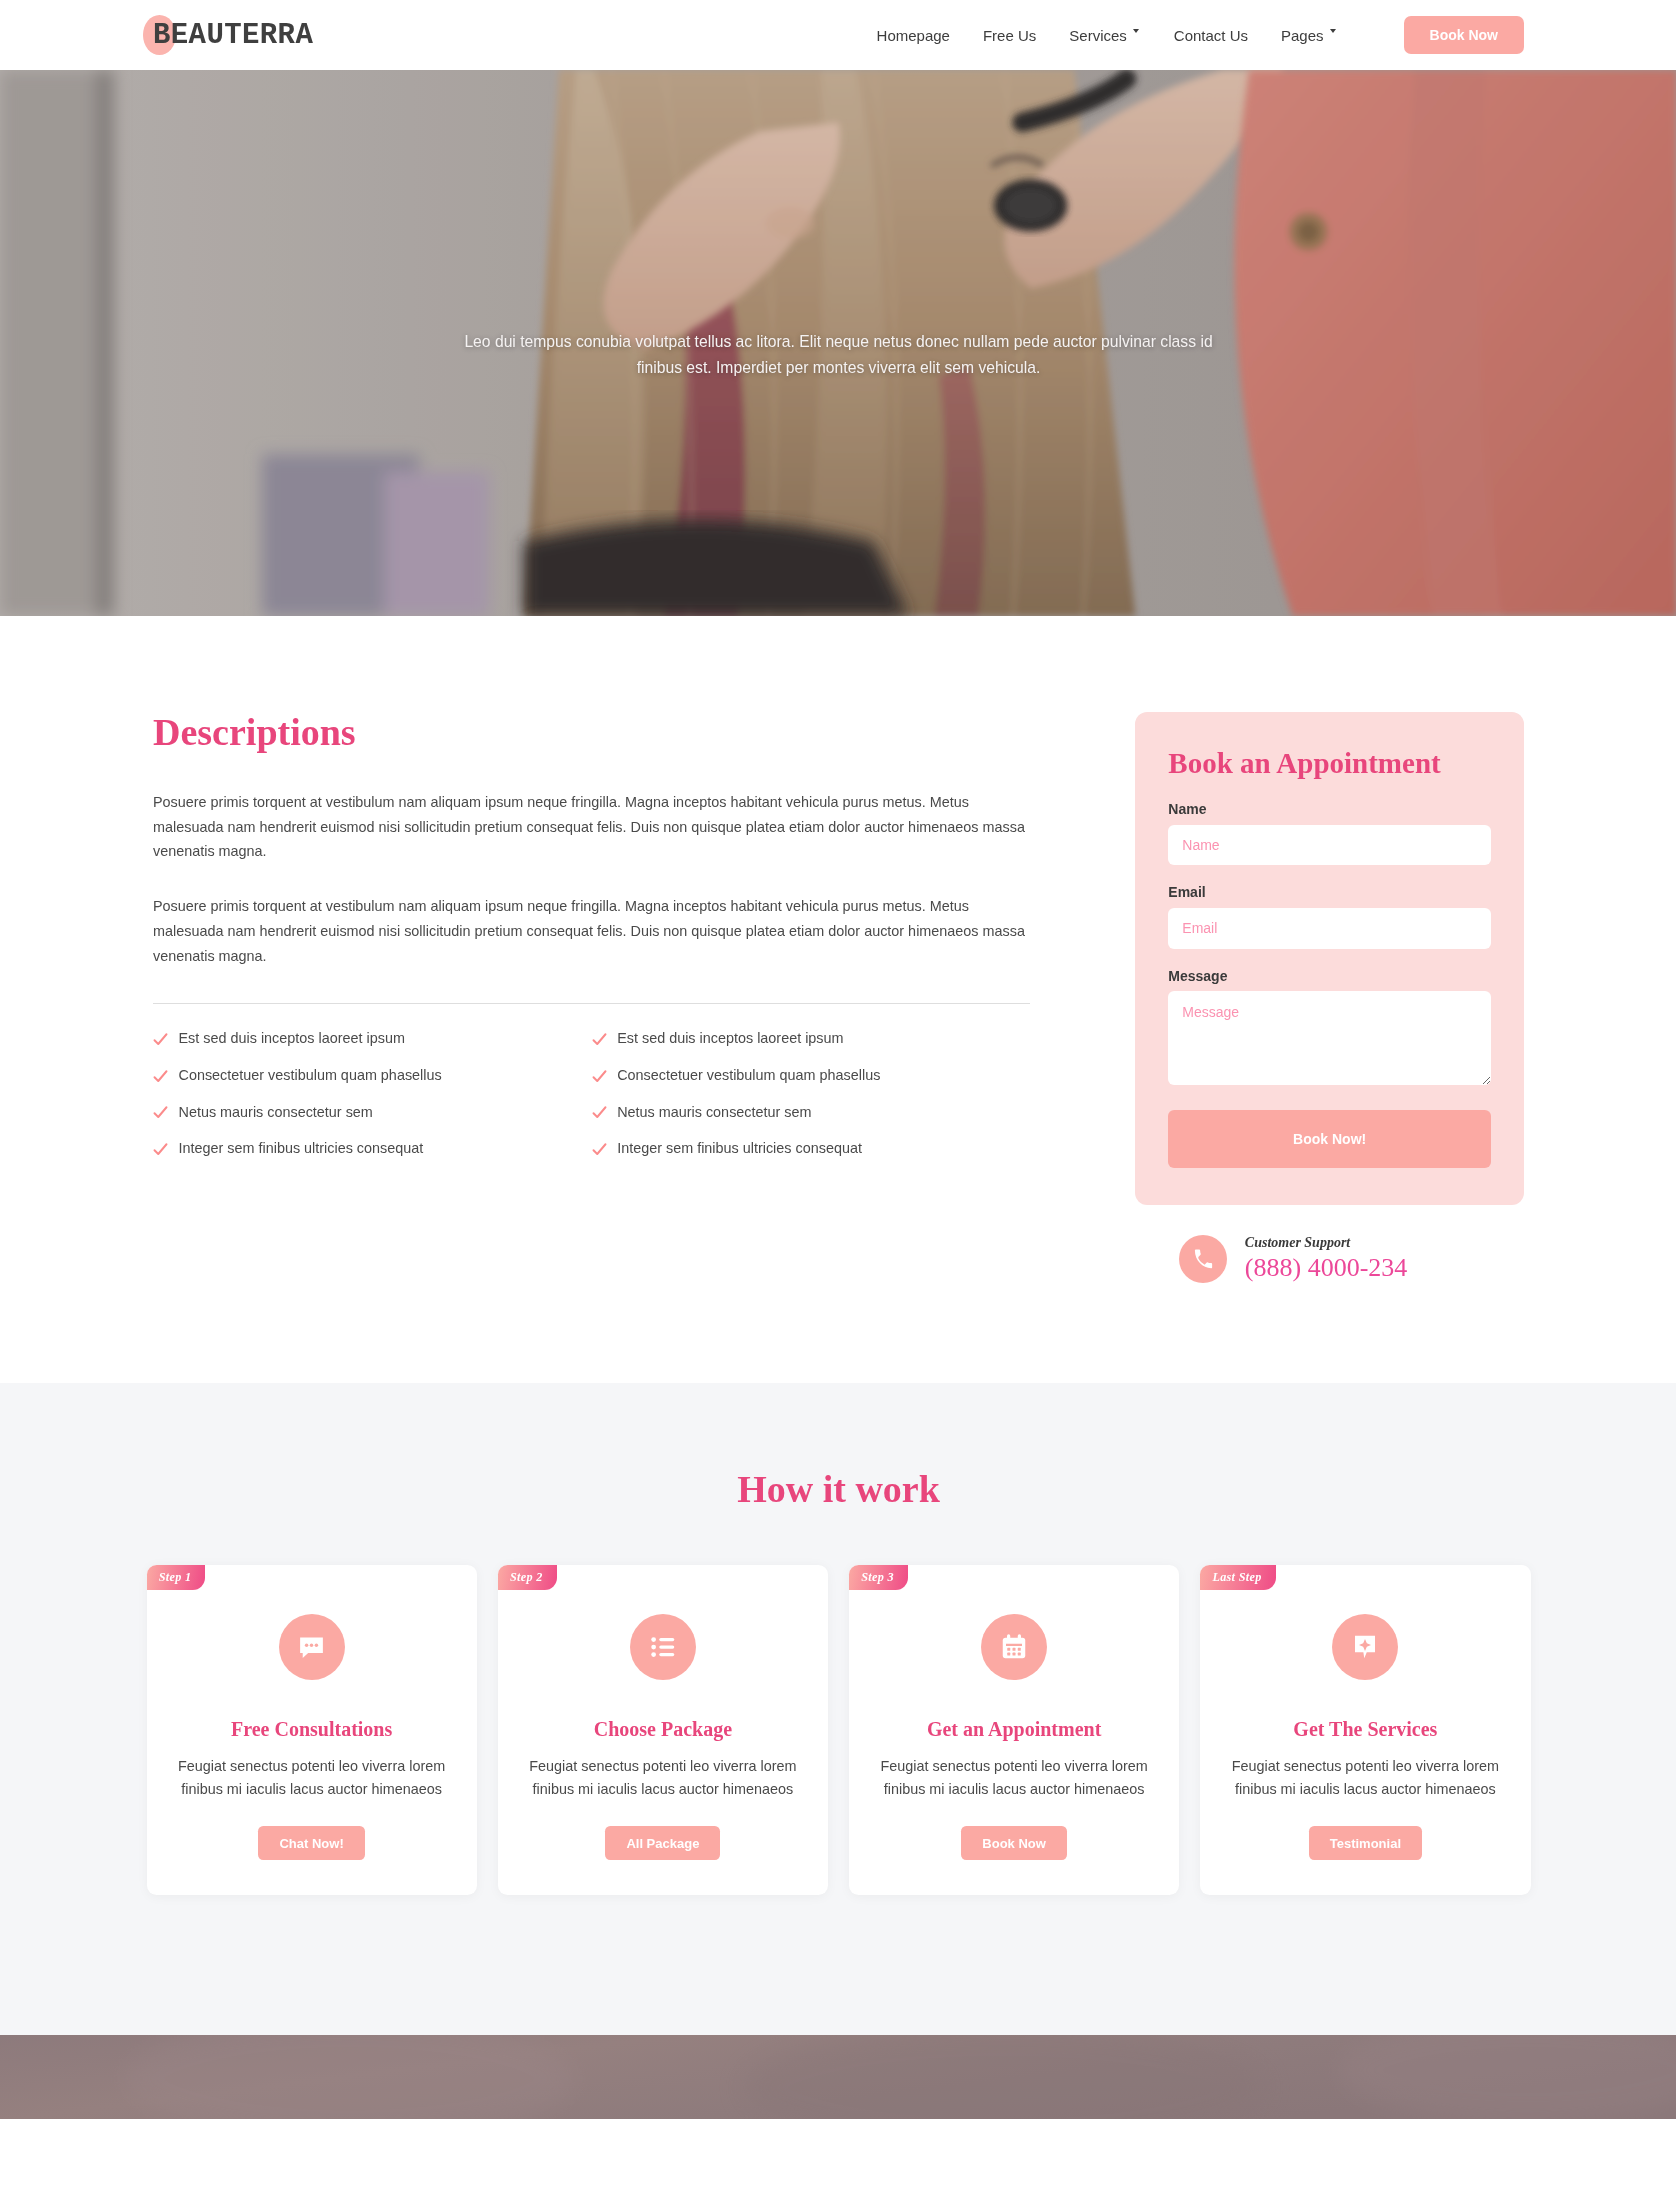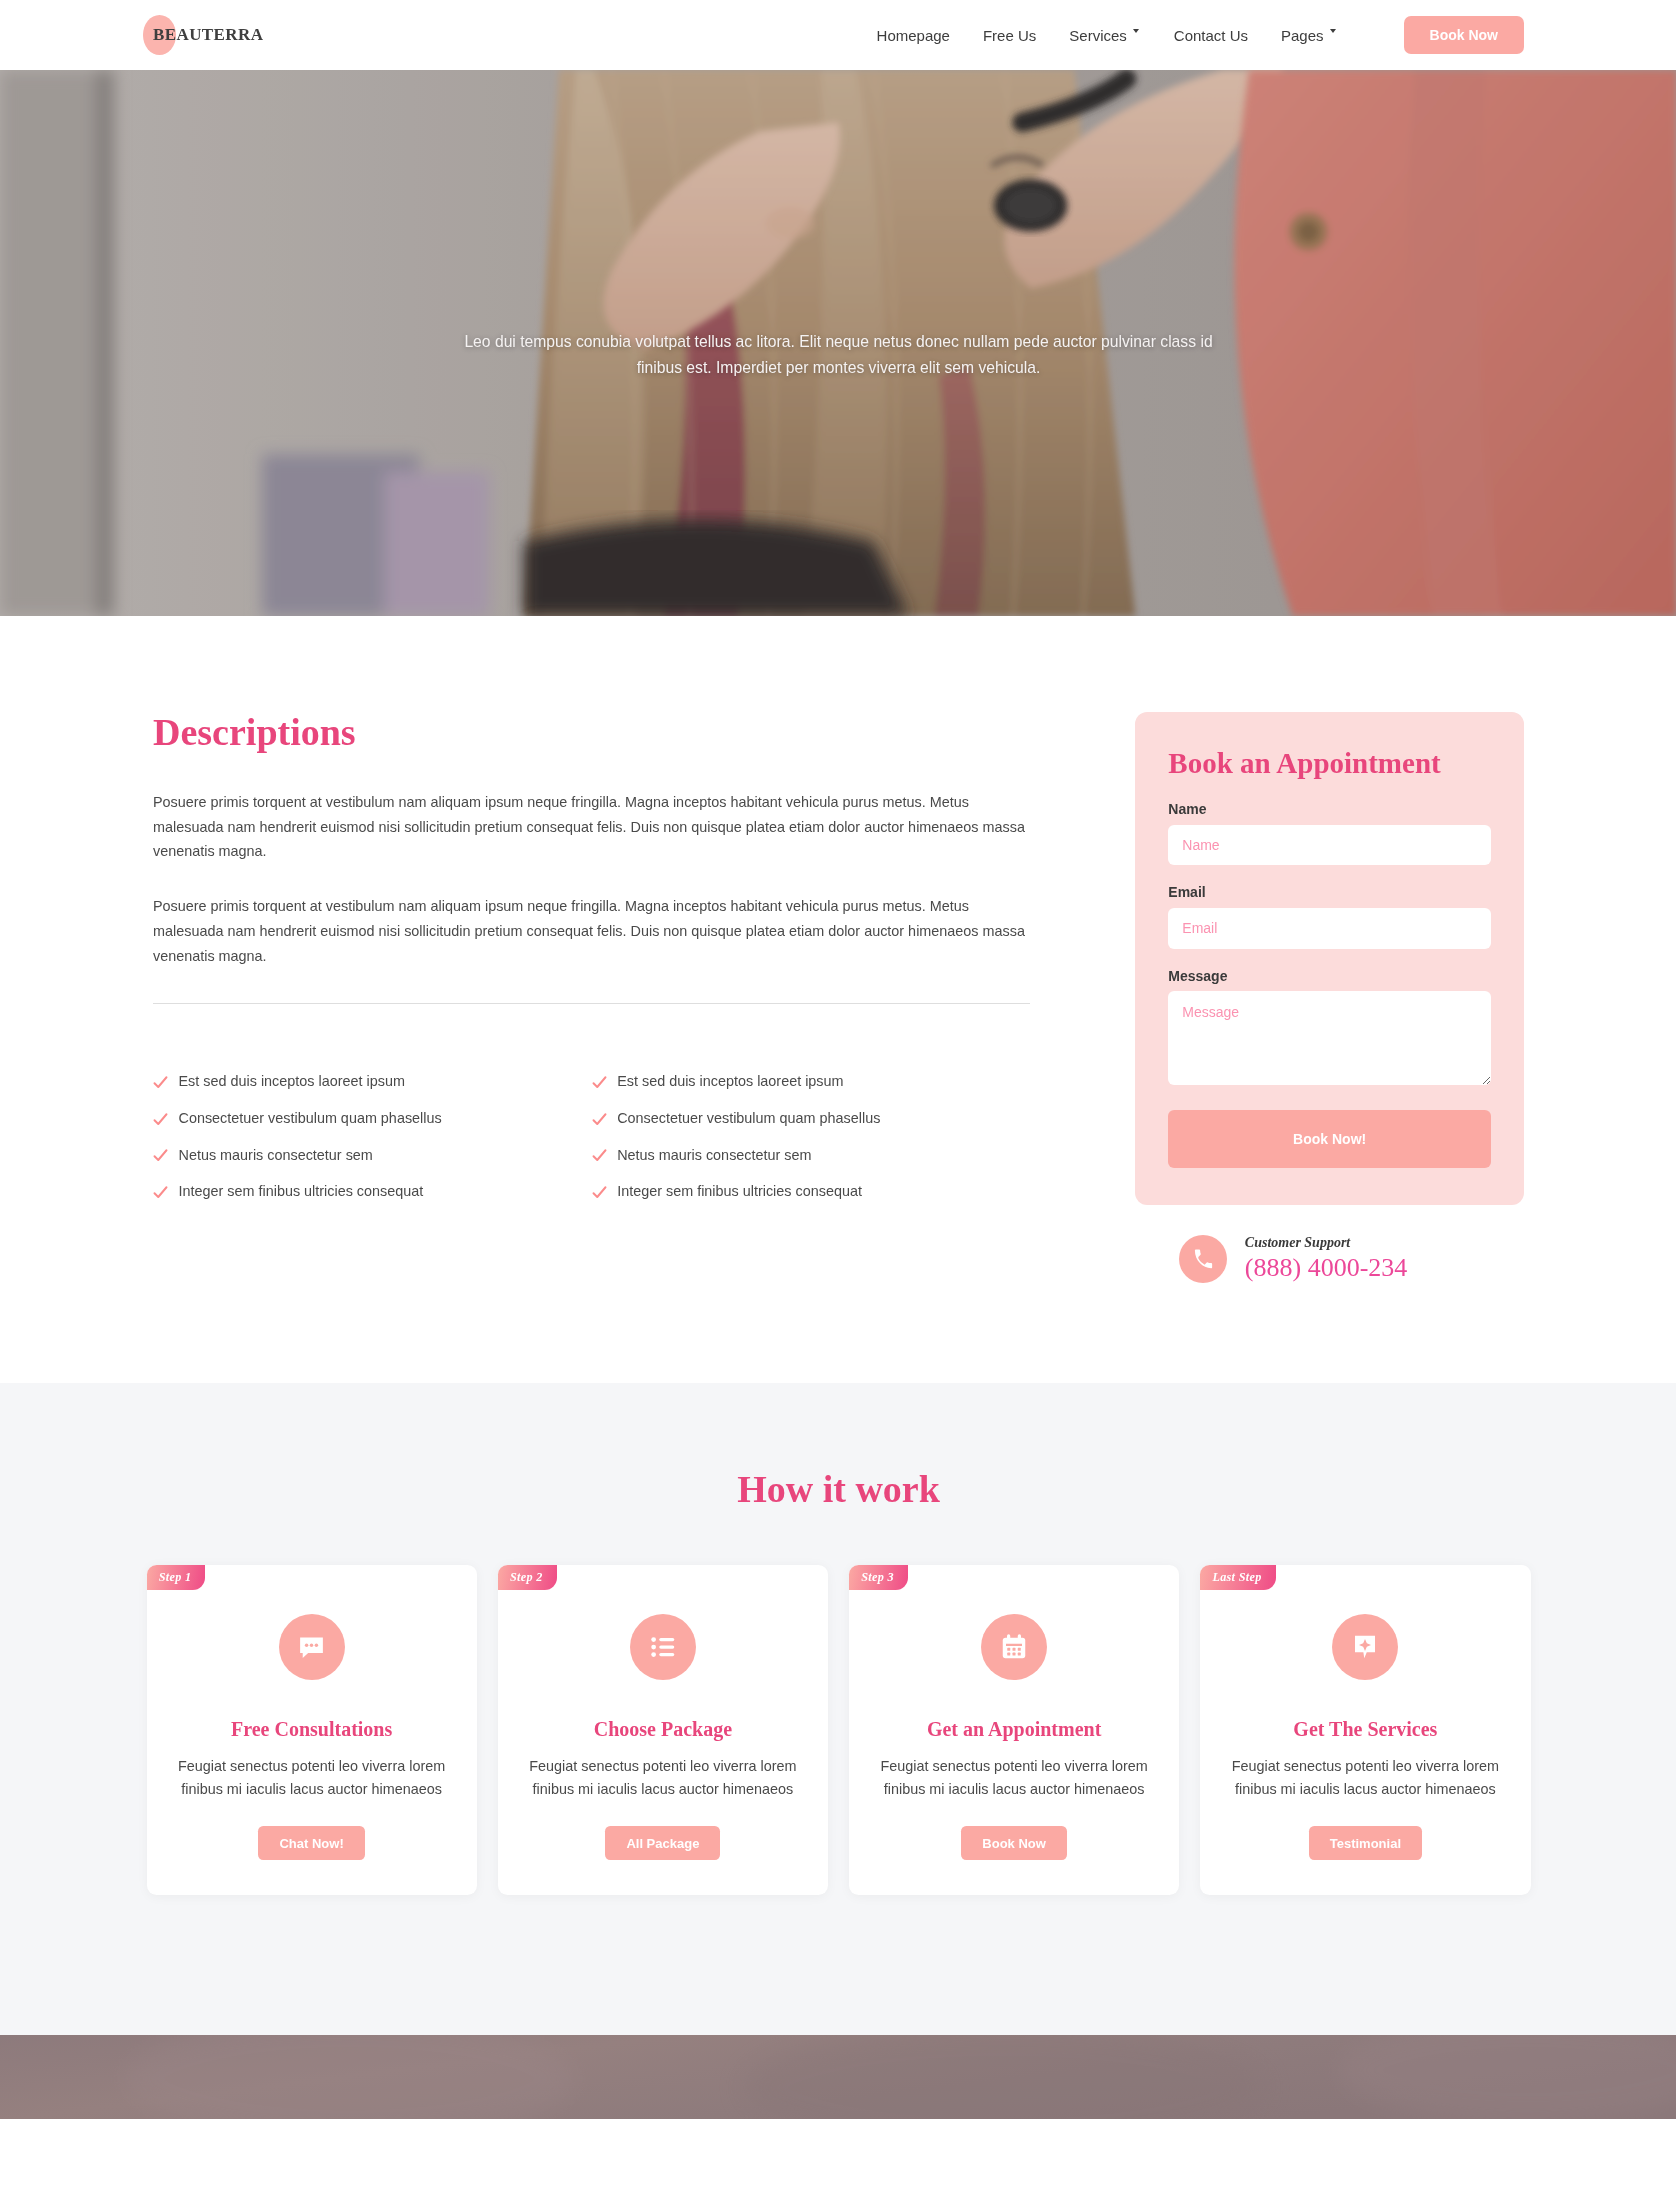--- a/index.html
+++ b/index.html
@@ -21,22 +21,22 @@
     width:1371px; margin:0 auto; display:flex; align-items:center;
     justify-content:space-between;
   }
   .logo { display:flex; align-items:center; position:relative; }
   .logo-blob {
     position:absolute; left:-10.5px; top:50%; transform:translateY(-50%);
     width:33px; height:40px; border-radius:50%; background:#fbb4ae;
   }
   .logo-text {
     position:relative; z-index:2;
-    font-family:Liberation Serif, serif;
-    font-size:17px; font-weight:700; letter-spacing:0.4px; color:#3f3f3f;
+    font-family:Liberation Mono, monospace;
+    font-size:29px; font-weight:700; letter-spacing:0.4px; color:#3f3f3f;
   }
   .nav { display:flex; align-items:center; gap:33px; }
   .nav-item {
     font-size:15px; color:#3d3d3d; display:flex; align-items:center; gap:6.1px;
     cursor:pointer; white-space:nowrap;
   }
   .caret { display:inline-block; width:7.9px; height:7.9px; position:relative; top:-1.7px; }
   .caret:after {
     content:""; position:absolute; left:0; top:0;
     border-left:3.9px solid transparent; border-right:3.9px solid transparent;
@@ -76,21 +76,21 @@
     color:#e8467c; font-weight:700;
   }
   .h-descriptions { font-size:38px; line-height:1.1; margin-bottom:36px; }
   .para {
     font-size:14.4px; line-height:1.72; color:#4a4a4a; margin-bottom:30px;
   }
   .para:last-of-type { margin-bottom:0; }
   .divider { height:0.9px; background:#dedede; margin:35px 0 26px; }
   .h-benefit { font-size:27px; margin-bottom:23px; }
   .benefit-cols { display:flex; gap:0; }
-  .benefit-col { width:50%;margin-top:43px; }
+  .benefit-col { width:50%; }
   .benefit-item {
     display:flex; align-items:flex-start; gap:10.5px;
     font-size:14.4px; color:#4a4a4a; margin-bottom:20px;
   }
   .check-icon { flex:0 0 auto; width:15px; height:15px; margin-top:1.7px; }
 
   
   .col-right { width:389px; }
   .appt-card {
     background:#fcdcdb; border-radius:12.2px; padding:35px 33px 37px;

